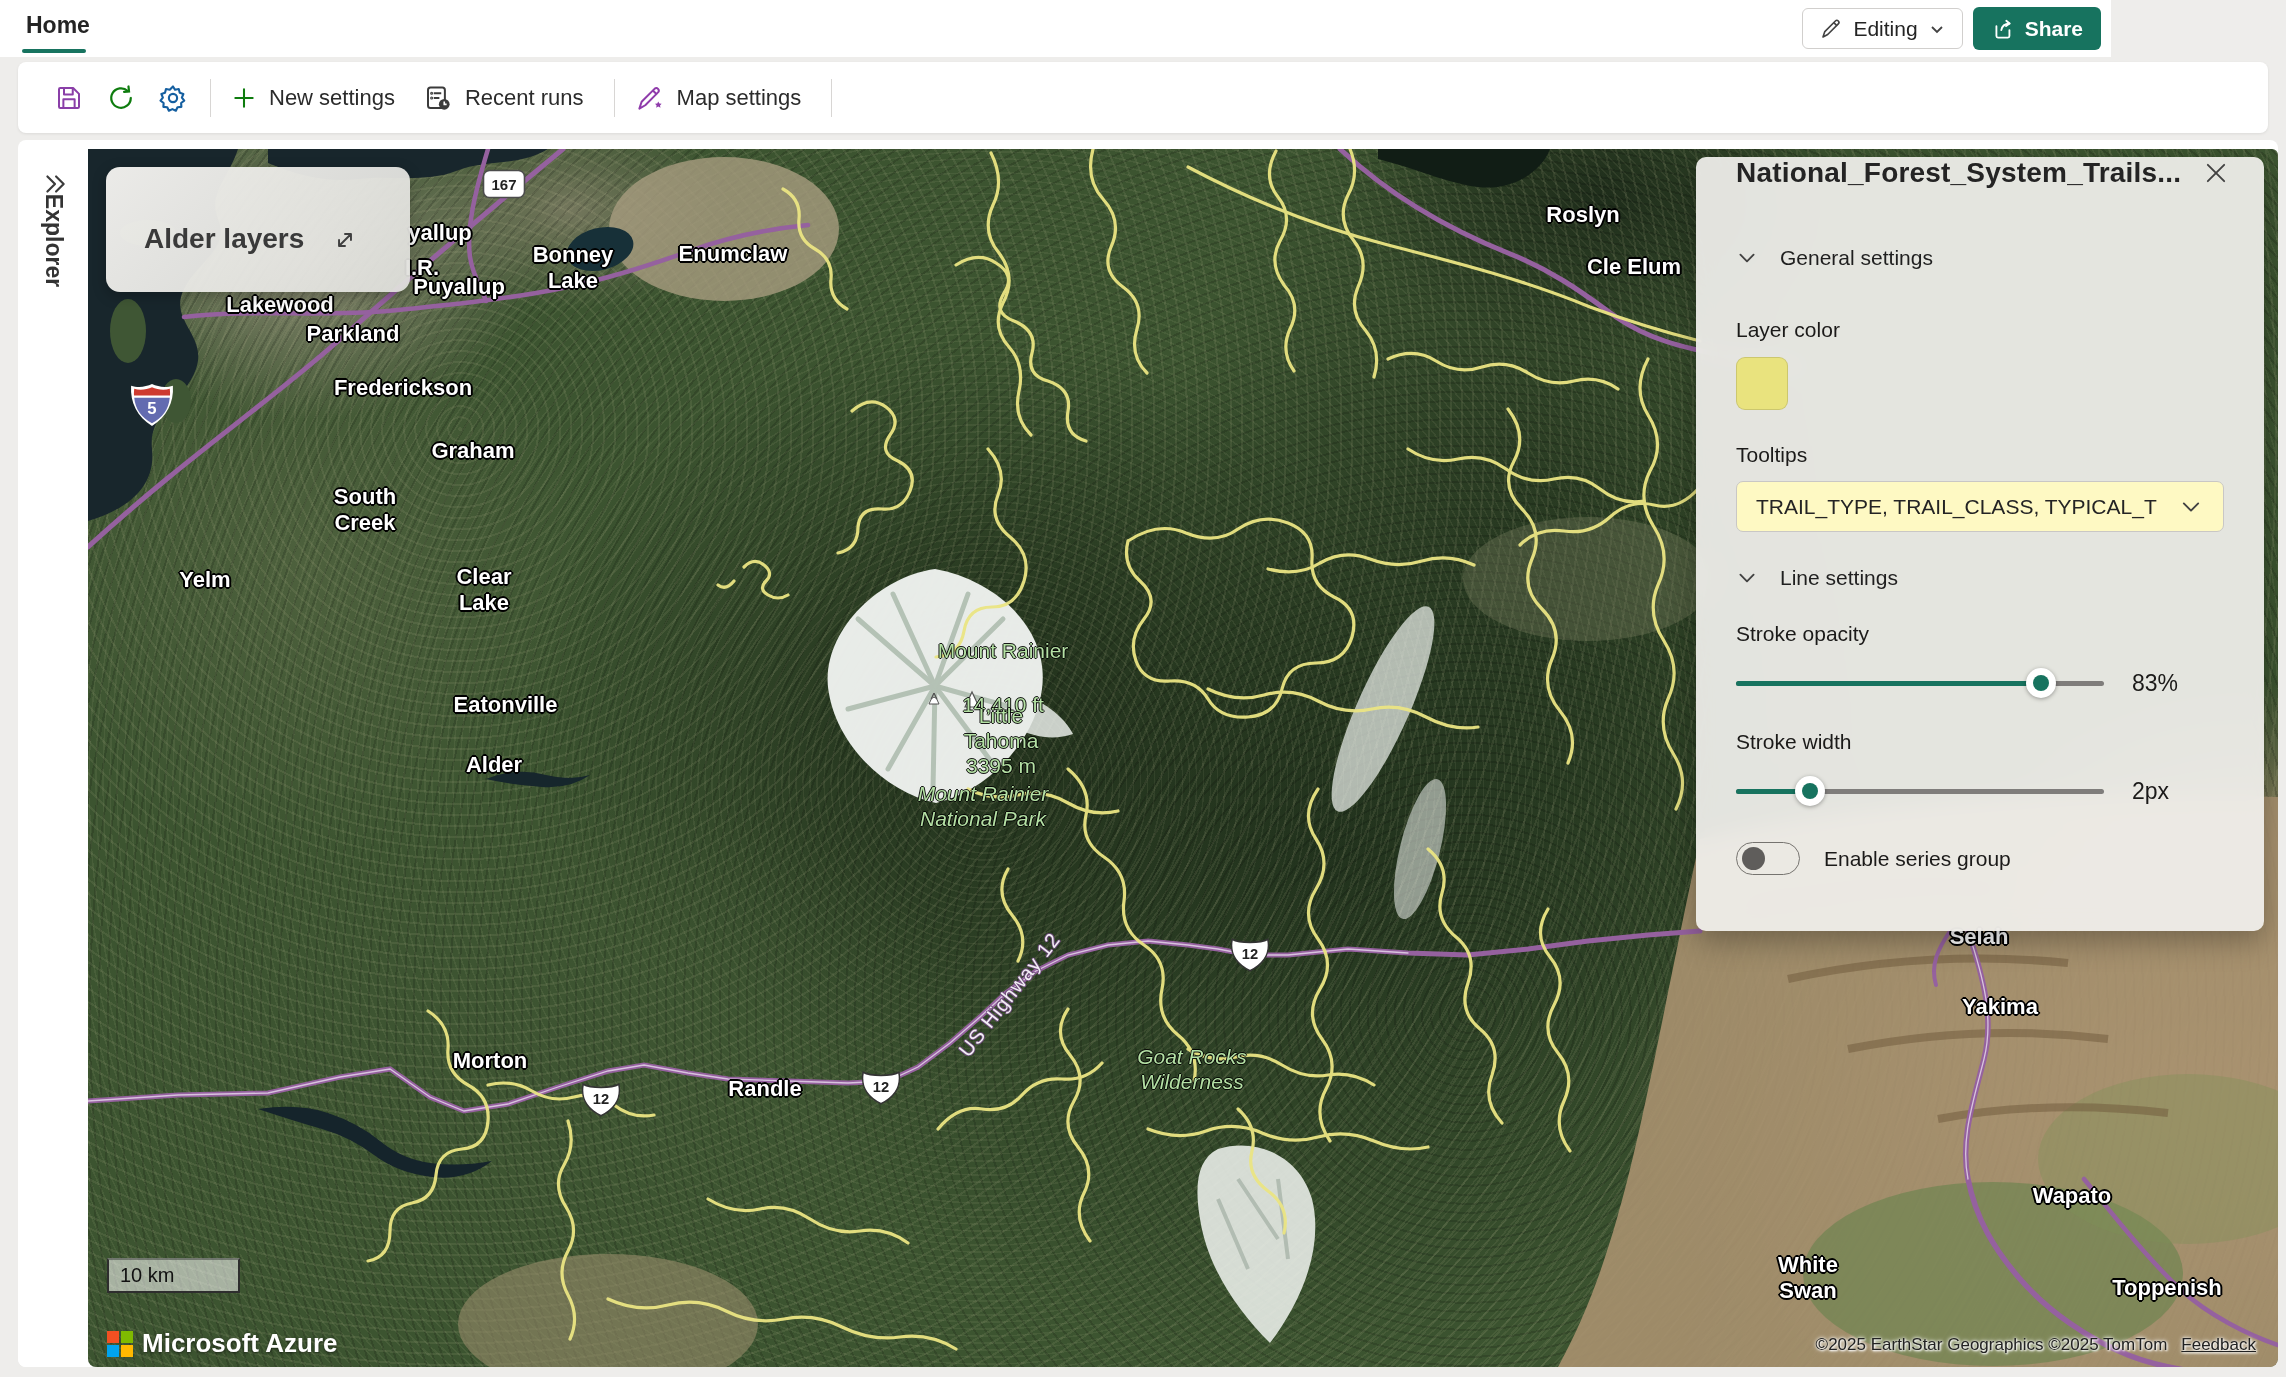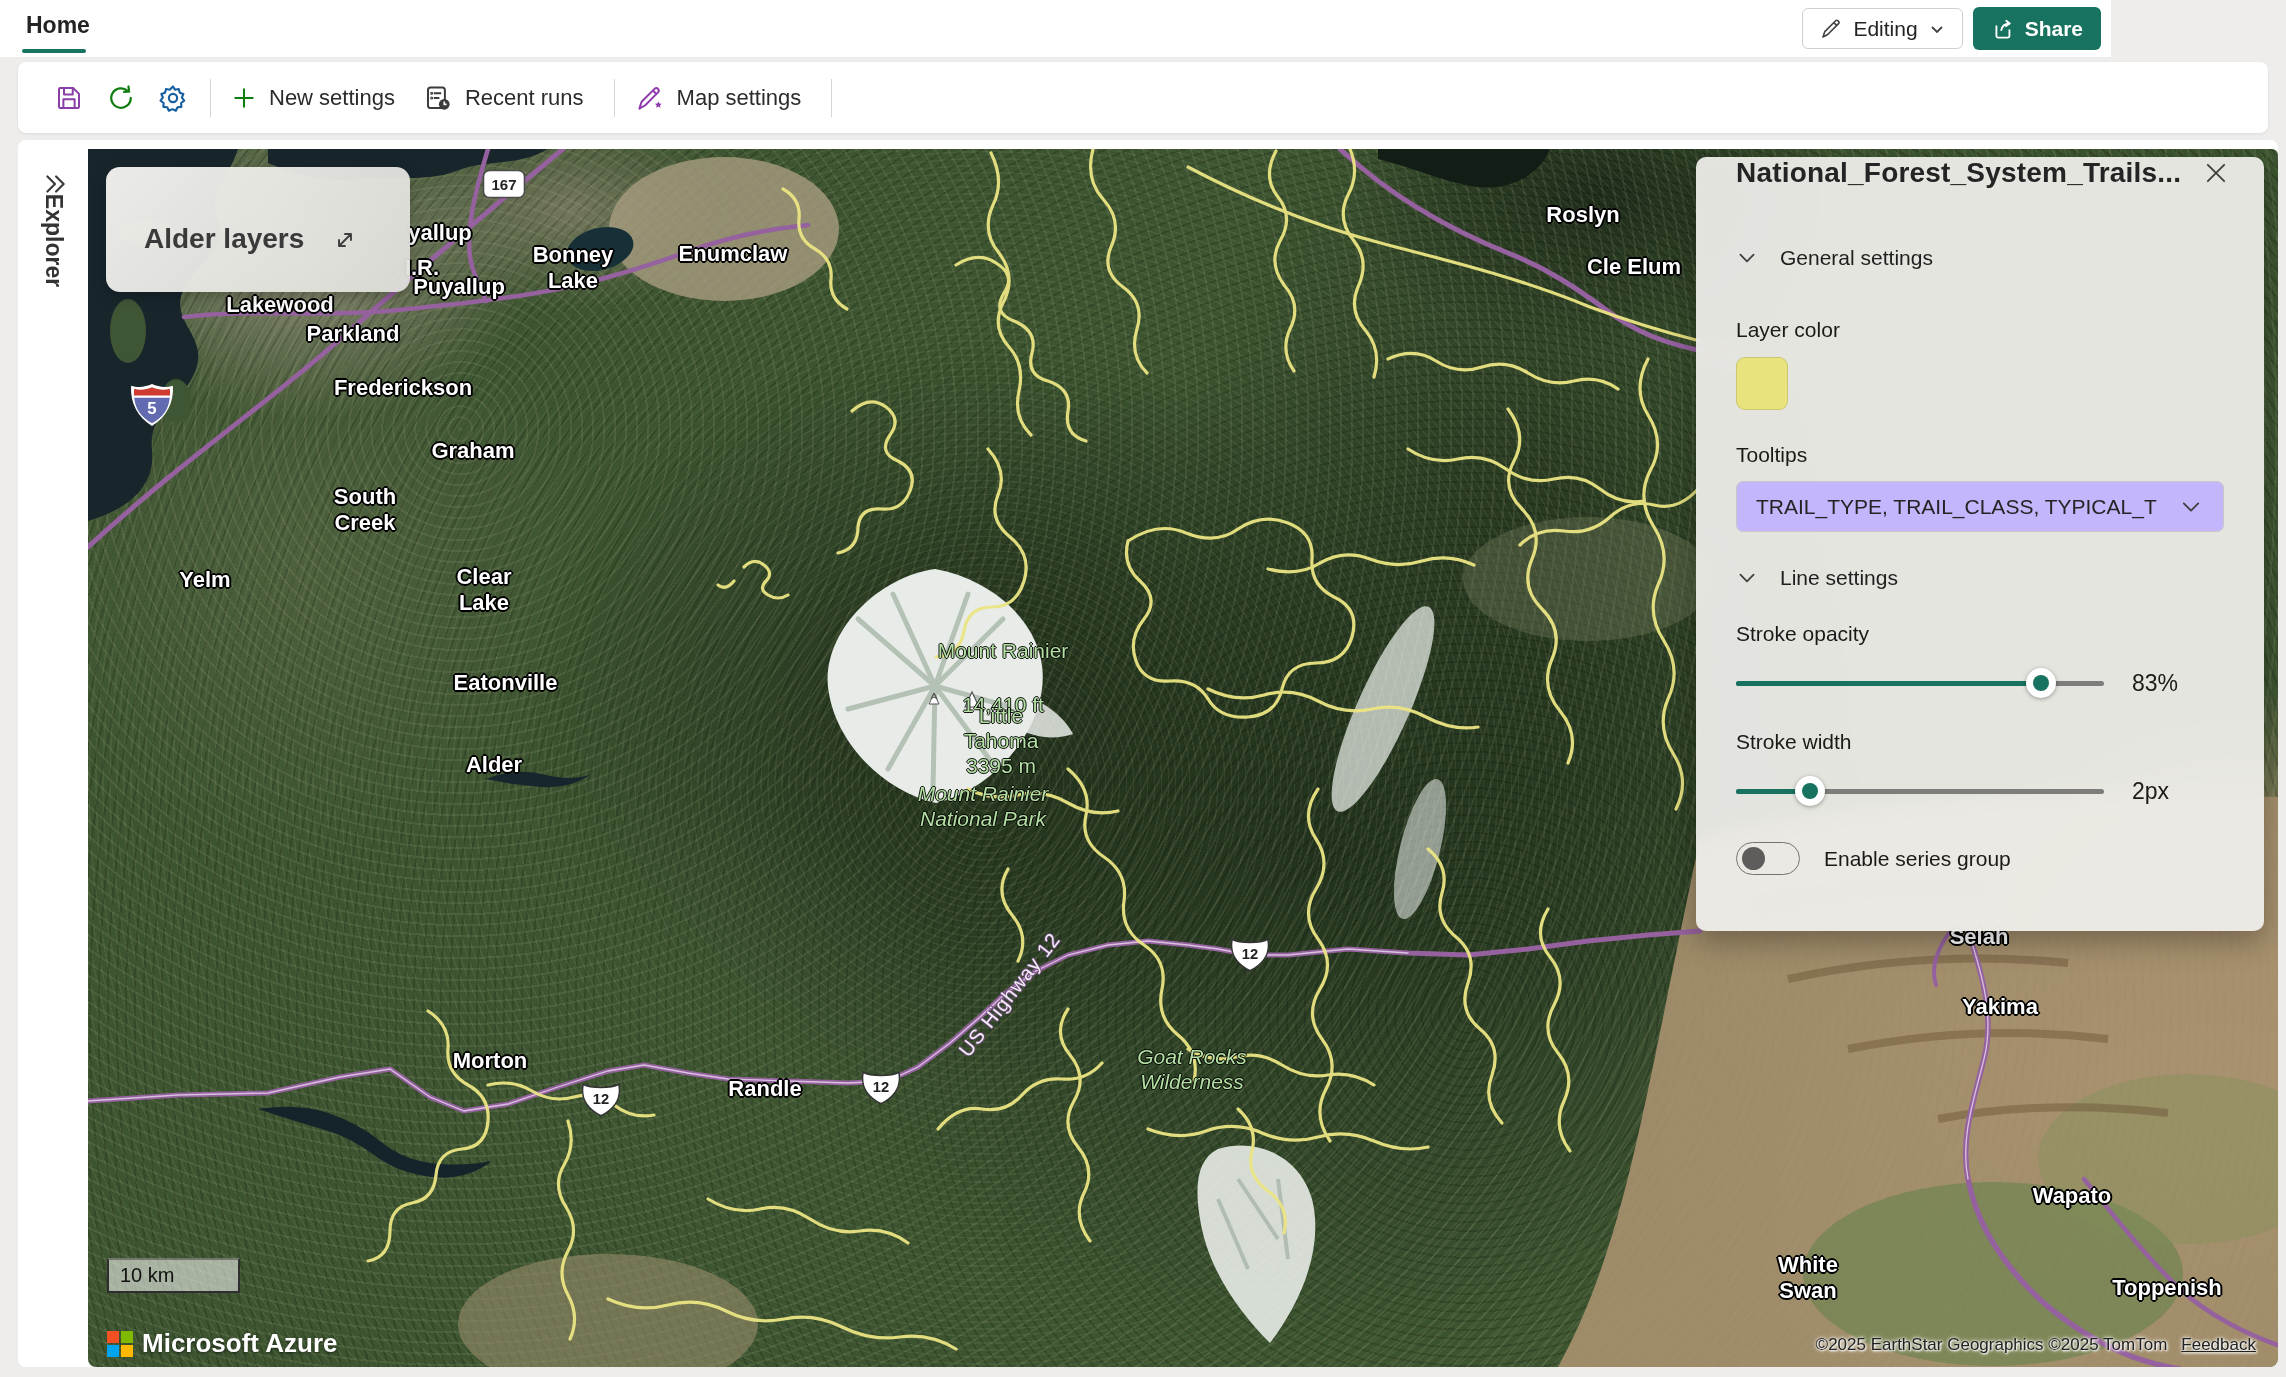--- a/index.html
+++ b/index.html
@@ -91,21 +91,21 @@
     background:rgba(241,240,237,.93); backdrop-filter:blur(10px); border-radius:10px;
     box-shadow:0 10px 30px rgba(0,0,0,.30); padding:0 40px; }
   .panel-head { display:flex; align-items:flex-start; justify-content:space-between; }
   .panel-title { font-size:28px; font-weight:700; color:#242424; letter-spacing:.2px; }
   .panel-close { background:none; border:none; cursor:pointer; margin-top:2px; margin-right:-6px; }
   .sect { display:flex; align-items:center; gap:22px; font-size:21px; color:#1f1f1f; cursor:pointer; }
   .sect.general { margin-top:56px; }
   .sect.line { margin-top:34px; }
   .flabel { font-size:21px; color:#1b1a19; }
   .swatch { width:52px; height:53px; border-radius:9px; border:1px solid rgba(0,0,0,.12); margin-top:15px; cursor:pointer; }
-  .dropdown { margin-top:14px; width:488px; height:51px; background:#c4b5fd; border:1px solid #c9c7c5; border-radius:7px;
+  .dropdown { margin-top:14px; width:488px; height:51px; background:#fef9c3; border:1px solid #c9c7c5; border-radius:7px;
     display:flex; align-items:center; justify-content:space-between; padding:0 20px 0 19px; cursor:pointer; }
   .dropdown span { font-size:21px; color:#242424; white-space:nowrap; overflow:hidden; }
   .slider-row { display:flex; align-items:center; margin-top:22px; }
   .slider { position:relative; width:368px; height:30px; cursor:pointer; }
   .slider .track { position:absolute; left:0; right:0; top:13px; height:5px; border-radius:3px; background:#7f7d7b; }
   .slider .fill { position:absolute; left:0; top:13px; height:5px; border-radius:3px; background:#17735f; }
   .slider .knob { position:absolute; top:15px; width:30px; height:30px; border-radius:50%; background:#fff;
     box-shadow:0 1px 4px rgba(0,0,0,.35); transform:translate(-50%,-50%); }
   .slider .knob::after { content:""; position:absolute; left:7px; top:7px; width:16px; height:16px; border-radius:50%; background:#17735f; }
   .slider-val { margin-left:28px; font-size:23px; color:#1b1a19; }
@@ -358,21 +358,21 @@
     <div class="mlabel" style="left:645px; top:105px;">Enumclaw</div>
     <div class="mlabel" style="left:1495px; top:66px;">Roslyn</div>
     <div class="mlabel" style="left:1546px; top:118px;">Cle Elum</div>
     <div class="mlabel" style="left:315px; top:239px;">Frederickson</div>
     <div class="mlabel" style="left:385px; top:302px;">Graham</div>
     <div class="mlabel" style="left:277px; top:361px;">South
 Creek</div>
     <div class="mlabel" style="left:396px; top:441px;">Clear
 Lake</div>
     <div class="mlabel" style="left:117px; top:431px;">Yelm</div>
-    <div class="mlabel" style="left:413px; top:534px;padding-left:9px;">Eatonville</div>
+    <div class="mlabel" style="left:413px; top:556px;padding-left:9px;">Eatonville</div>
     <div class="mlabel" style="left:406px; top:616px;">Alder</div>
     <div class="mlabel" style="left:402px; top:912px;">Morton</div>
     <div class="mlabel" style="left:677px; top:940px;">Randle</div>
     <div class="mlabel" style="left:1891px; top:788px;">Selah</div>
     <div class="mlabel" style="left:1912px; top:858px;">Yakima</div>
     <div class="mlabel" style="left:1984px; top:1047px;">Wapato</div>
     <div class="mlabel" style="left:1720px; top:1129px;">White
 Swan</div>
     <div class="mlabel" style="left:2079px; top:1139px;">Toppenish</div>
 

